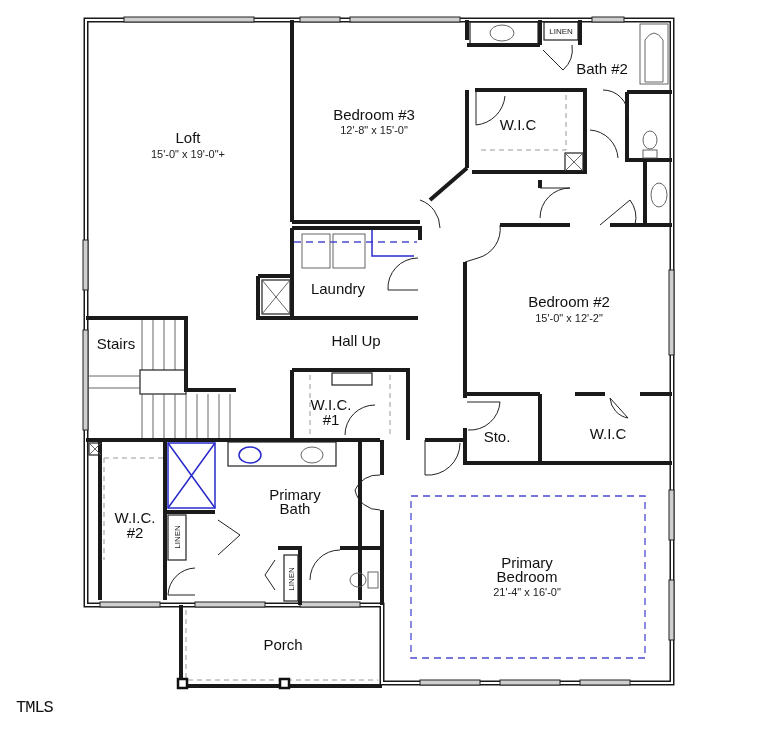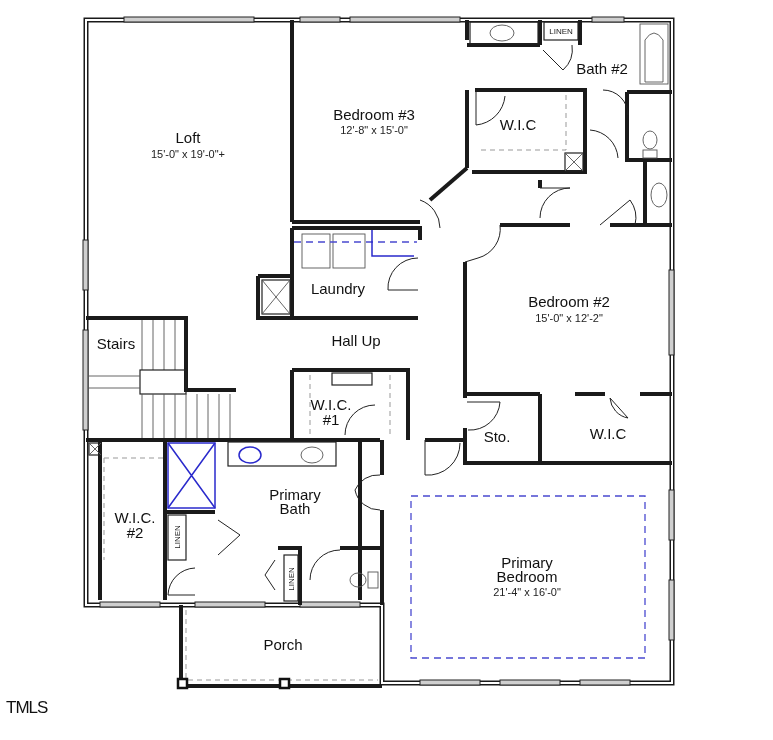--- a/index.html
+++ b/index.html
@@ -11,21 +11,21 @@
     .wall { fill: none; stroke: #1a1a1a; stroke-width: 5; }
     .wall-inner { fill: none; stroke: #ffffff; stroke-width: 2; }
     .iw { fill: none; stroke: #1a1a1a; stroke-width: 4; }
     .thin { fill: none; stroke: #222; stroke-width: 1.2; }
     .hair { fill: none; stroke: #555; stroke-width: 0.9; }
     .dash { fill: none; stroke: #999; stroke-width: 1; stroke-dasharray: 5 4; }
     .blue-dash { fill: none; stroke: #4a4ad0; stroke-width: 1.3; stroke-dasharray: 7 5; }
     .blue { fill: none; stroke: #2a2acc; stroke-width: 1.5; }
     .window { fill: #cfcfcf; stroke: #222; stroke-width: 1; }
     .door { fill: none; stroke: #222; stroke-width: 1; }
-    .watermark { position: absolute; left: 6px; top: 698px; font-family: Liberation Sans, sans-serif; font-size: 17px; color: #111; letter-spacing: -1px; }
+    .watermark { position: absolute; left: 16px; top: 698px; font-family: Liberation Mono, monospace; font-size: 17px; color: #111; letter-spacing: -1px; }
   </style>
 </head>
 <body>
 
 <svg id="plan" width="773" height="740" viewBox="0 0 773 740" xmlns="http://www.w3.org/2000/svg">
 
   <g>
     <path class="wall" d="M86 20 L672 20 L672 683 L382 683 L382 605 L86 605 Z"></path>
     <path class="wall-inner" d="M86 20 L672 20 L672 683 L382 683 L382 605 L86 605 Z"></path>
   </g>

